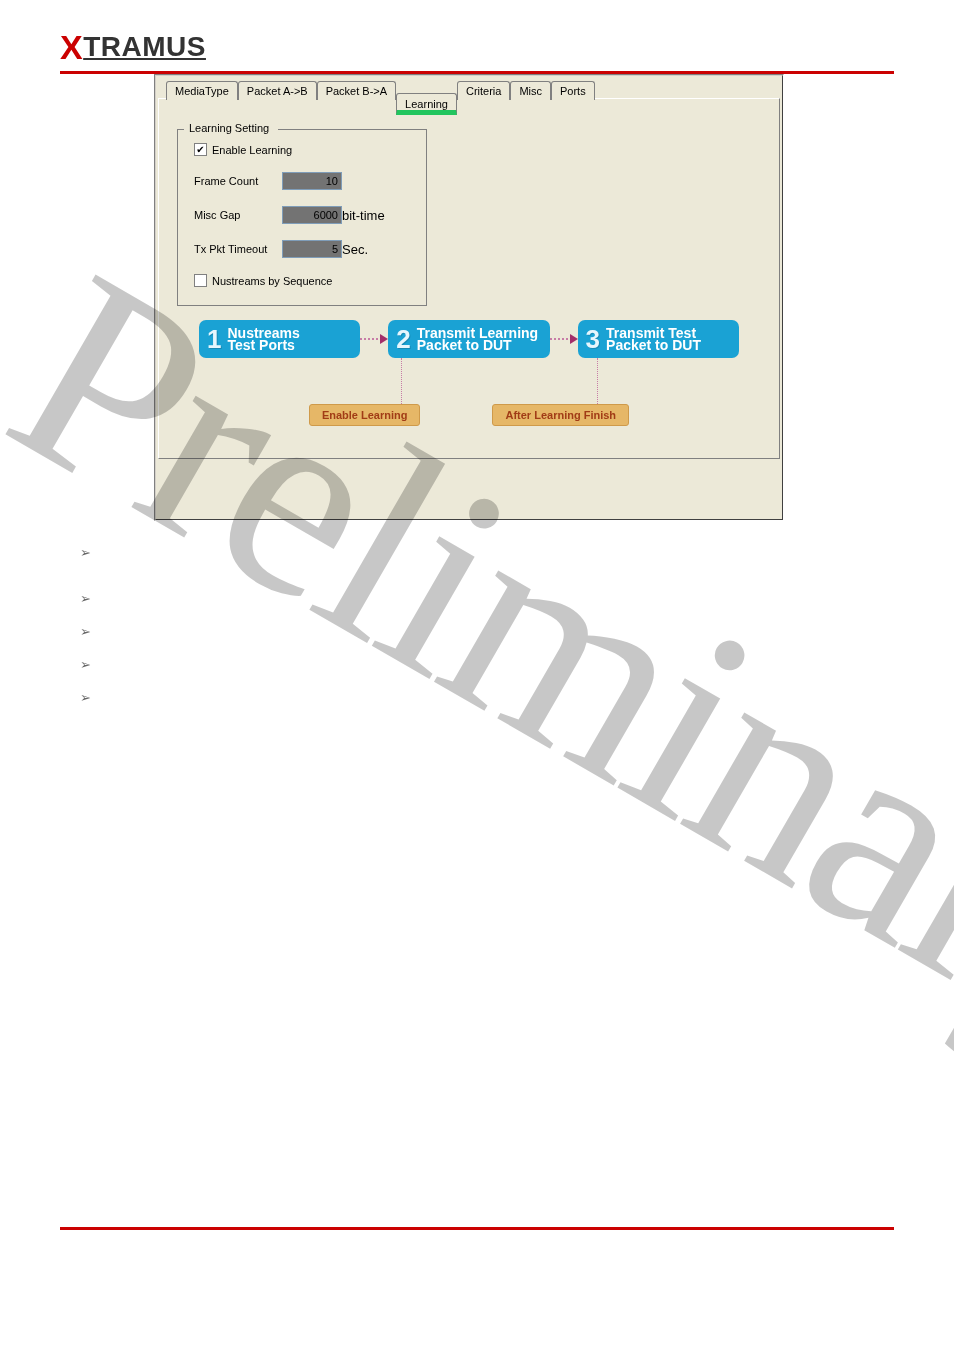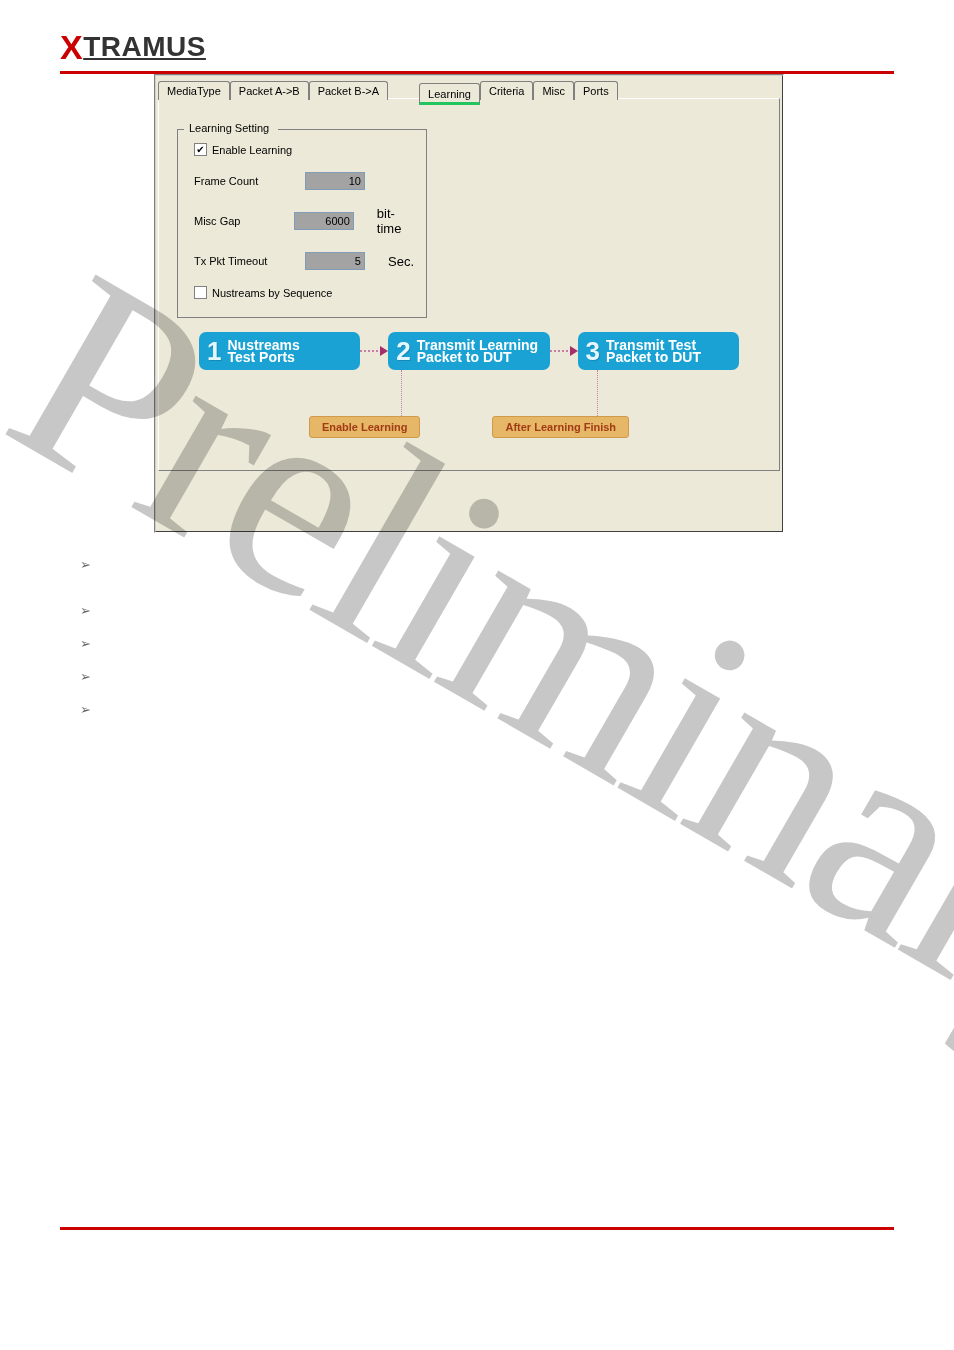--- a/index.html
+++ b/index.html
@@ -65,45 +65,44 @@
     border: 1px solid #404040;
     border-left-color: #d4d0c8;
     border-top-color: #d4d0c8;
     padding-bottom: 58px;
   }
 
   .tabstrip {
     display: flex;
     align-items: flex-end;
     height: 22px;
-    padding-left: 2px;
+    padding-left: 10px;
     position: relative;
     top: 2px;
     z-index: 2;
   }
   .tab {
     background: #ece9d8;
     border: 1px solid #808080;
     border-bottom: none;
     border-top-left-radius: 3px;
     border-top-right-radius: 3px;
     padding: 3px 8px 2px 8px;
     margin-right: 0px;
     font-size: 11px;
     height: 19px;
     cursor: default;
     position: relative;
   }
   .tab.active {
     height: 22px;
     padding-top: 4px;
-    top: 5px;
+    top: 15px;
     z-index: 3;
-    border-bottom: 3px solid #22c55e;
-    margin-left: 31px;
+    border-bottom: 5px solid #22c55e;
   }
   .tabpanel {
     border: 1px solid #fff;
     border-right-color: #808080;
     border-bottom-color: #808080;
     margin: 0 2px 2px 2px;
     padding: 14px 18px 18px 18px;
     background: #ece9d8;
     position: relative;
     z-index: 1;
@@ -148,29 +147,29 @@
     background: #fff;
     display: inline-flex;
     align-items: center;
     justify-content: center;
     font-size: 10px;
     line-height: 1;
   }
   .field-row {
     display: flex;
     align-items: center;
-    gap: 23px;
+    gap: 0;
     margin: 16px 0;
   }
   .field-label { width: 88px; }
   .textbox {
     width: 60px;
     height: 18px;
     border: 1px solid #7f9db9;
-    background: #a3a3a3;
+    background: #737373;
     text-align: right;
     padding: 1px 3px;
     font-size: 11px;
     font-family: inherit;
   }
   .unit { font-size: 13px; }
 
   .flow {
     margin: 14px 22px 0 22px;
     position: relative;

